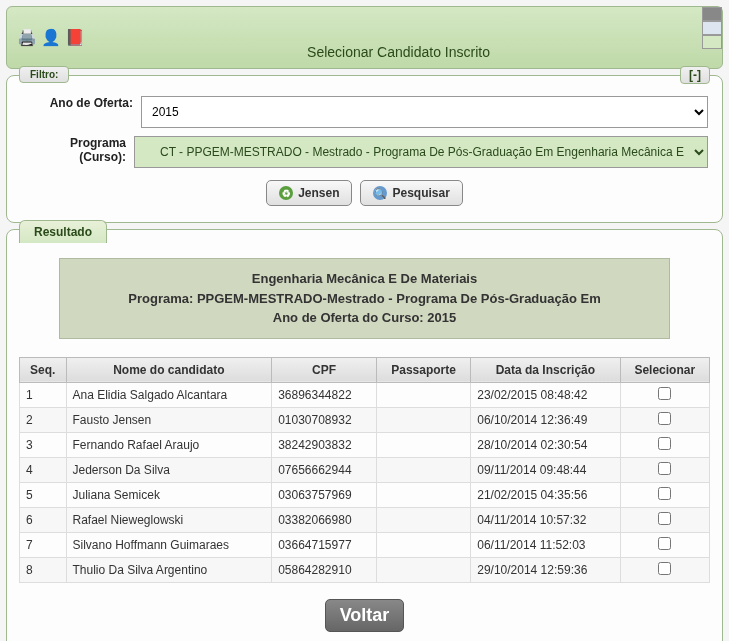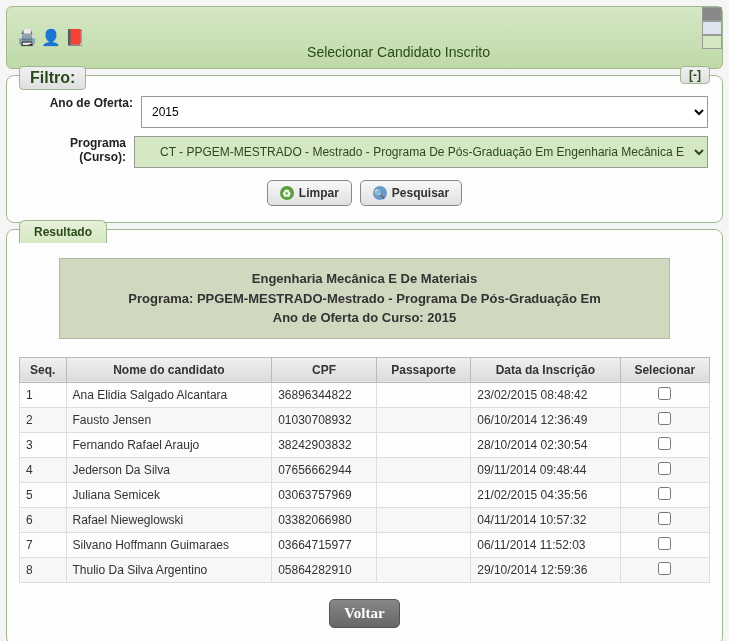--- a/index.html
+++ b/index.html
@@ -68,21 +68,21 @@
     .filter-tab {
       position: absolute;
       top: -10px;
       left: 12px;
       background: linear-gradient(to bottom, #f0f0f0, #e0e0e0);
       border: 1px solid #a0b890;
       border-radius: 4px;
       padding: 2px 10px;
       font-weight: bold;
       color: #2a4a1a;
-      font-size: 16px;
+      font-size: 10px;
     }
     .collapse-btn {
       position: absolute;
       top: -10px;
       right: 12px;
       background: linear-gradient(to bottom, #f0f0f0, #e0e0e0);
       border: 1px solid #a0b890;
       border-radius: 4px;
       padding: 1px 8px;
       font-weight: bold;
@@ -205,24 +205,23 @@
       justify-content: center;
       gap: 8px;
       margin-top: 16px;
     }
     .action-btn {
       background: linear-gradient(to bottom, #888, #666);
       color: #fff;
       border: 1px solid #555;
       border-radius: 5px;
       padding: 5px 14px;
-      font-size: 15px;
+      font-size: 18px;
       font-weight: bold;
       cursor: pointer;
-      font-family: Liberation Serif, serif;
     }
   </style>
 </head>
 <body>
 
 <div class="header-bar">
   <div class="header-icons">
     <span class="icon-box">🖨️</span>
     <span class="icon-box">👤</span>
     <span class="icon-box">📕</span>
@@ -249,21 +248,21 @@
   <div class="form-row">
     <div class="form-label">Programa (Curso):</div>
     <select class="form-select green">
       <option>CT - PPGEM-MESTRADO - Mestrado - Programa De Pós-Graduação Em Engenharia Mecânica E</option>
     </select>
   </div>
 
   <div class="button-row">
     <button class="btn">
       <span class="btn-icon icon-recycle">♻</span>
-      <span>Limpar</span>
+      <span>Jensen</span>
     </button>
     <button class="btn">
       <span class="btn-icon icon-search">🔍</span>
       <span>Pesquisar</span>
     </button>
   </div>
 </div>
 
 <div class="result-panel">
   <div class="result-tab">Resultado</div>

